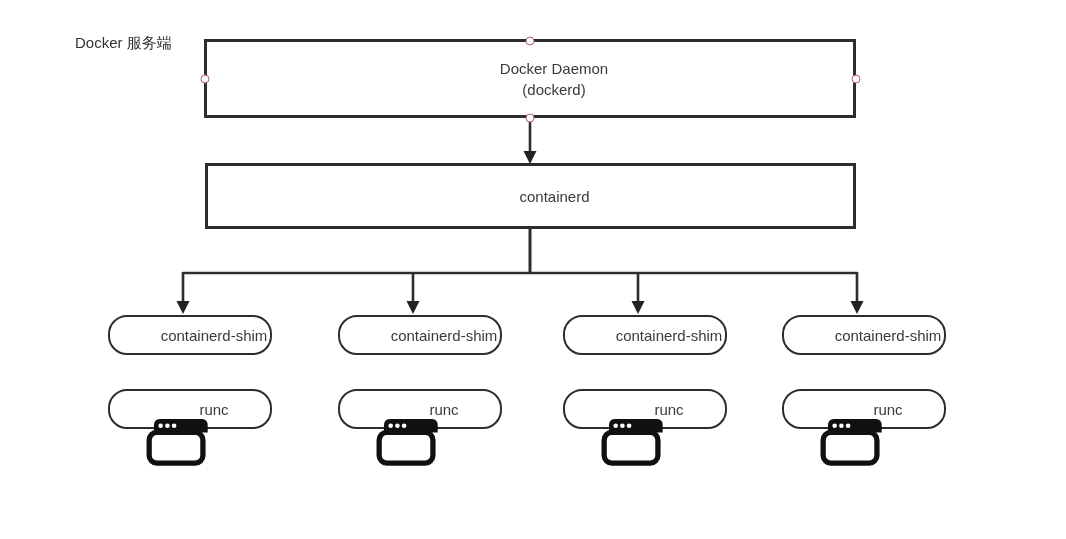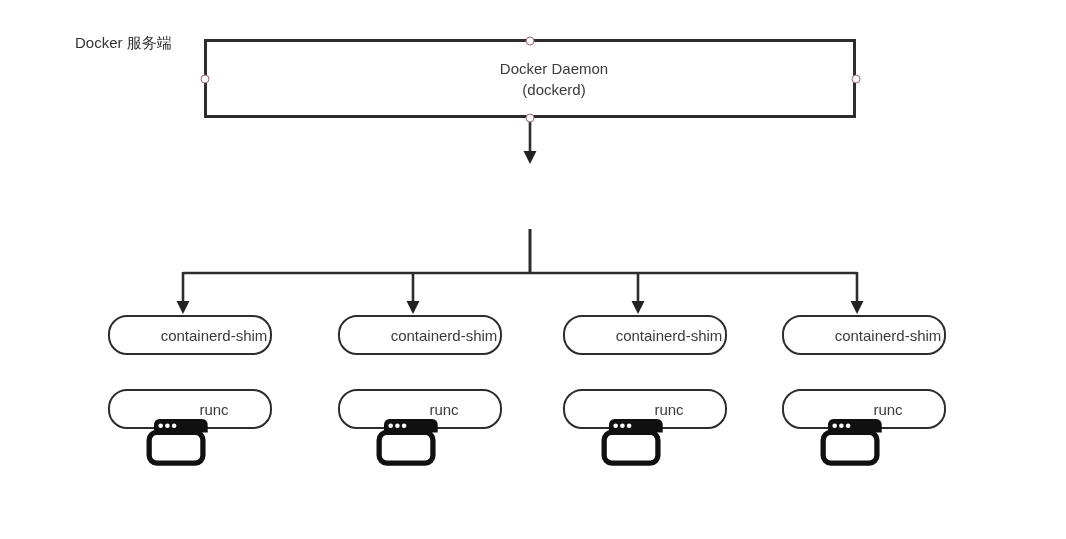--- a/index.html
+++ b/index.html
@@ -133,20 +133,23 @@
   <div id="daemon-box" class="box big">
     <div>Docker Daemon</div>
     <div>(dockerd)</div>
   </div>
 
   <div class="handle" style="left:530px; top:41px;"></div>
   <div class="handle" style="left:530px; top:118px;"></div>
   <div class="handle" style="left:205px; top:79px;"></div>
   <div class="handle" style="left:856px; top:79px;"></div>
 
+  <div id="containerd-box" class="box big">
+    <div>containerd</div>
+  </div>
 
   <div class="box shim-box shim-1">
     <div>containerd-shim</div>
   </div>
   <div class="box runc-box runc-1">
     <div>runc</div>
   </div>
   <svg class="win-icon win-1" viewBox="0 0 64 50">
     <path d="M14 1 H58 Q64 1 64 8 V15 H8 V8 Q8 1 14 1 Z" fill="currentColor"></path>
     <circle cx="15" cy="8" r="2.4" fill="#ffffff"></circle>

